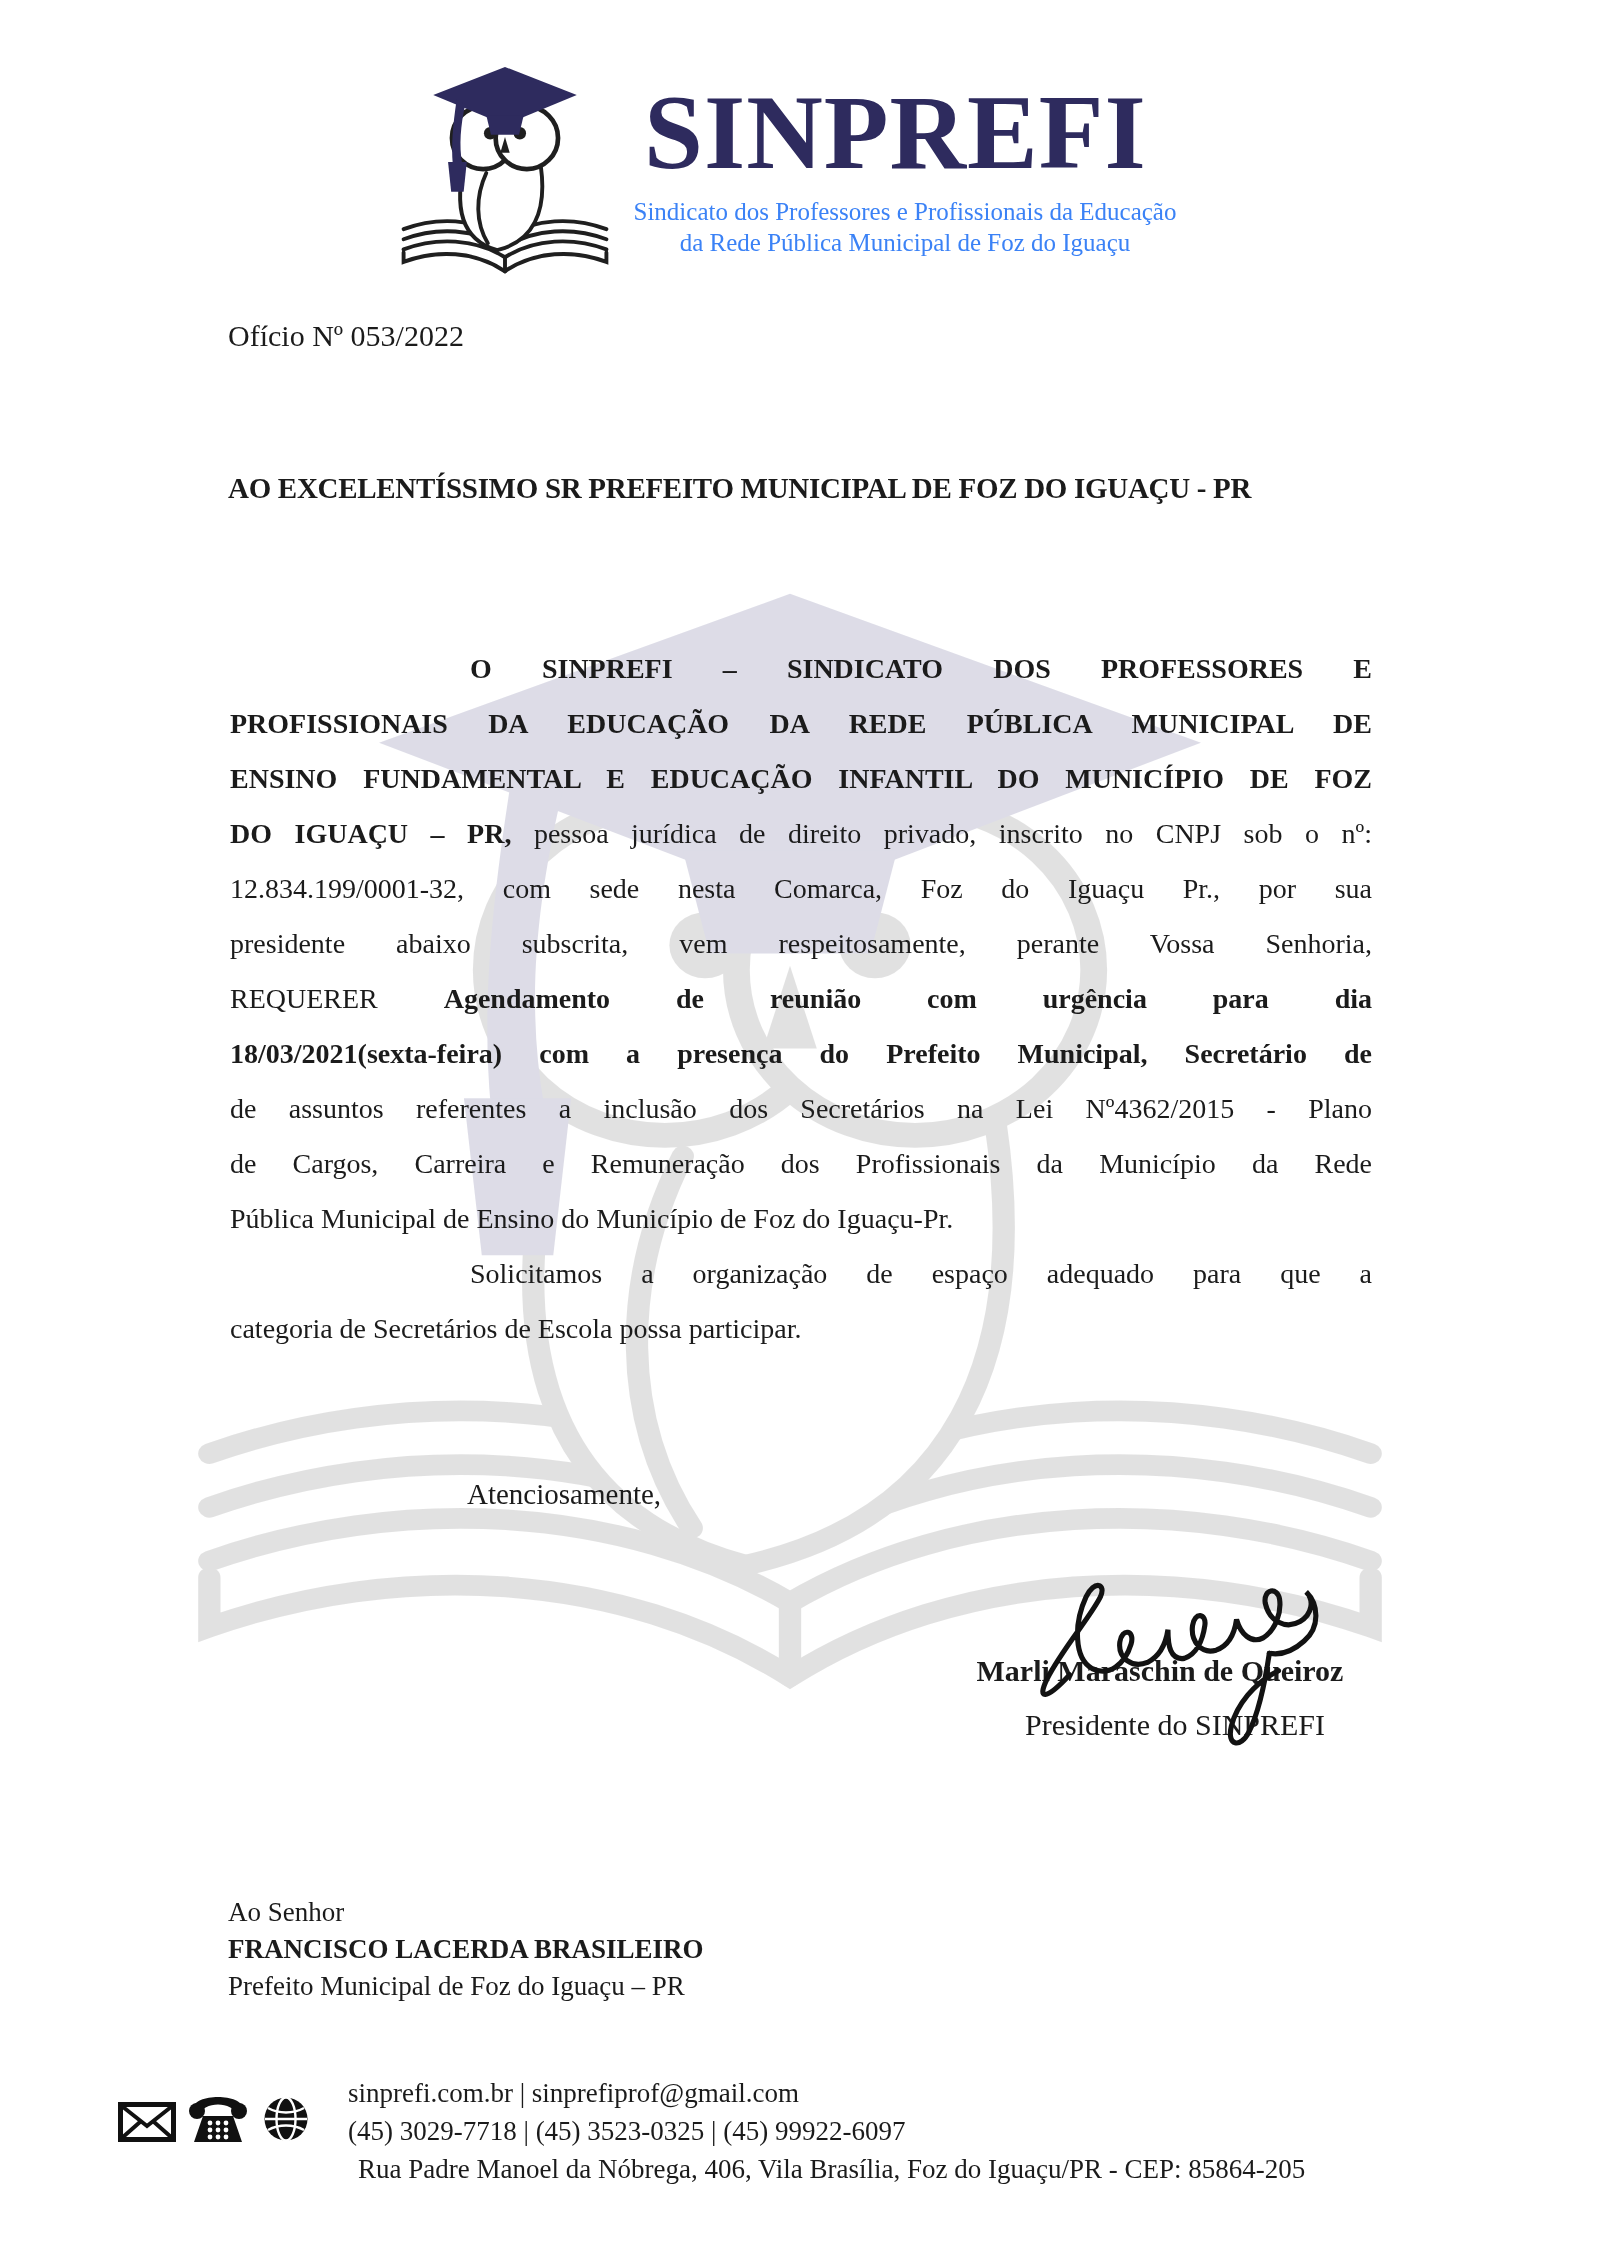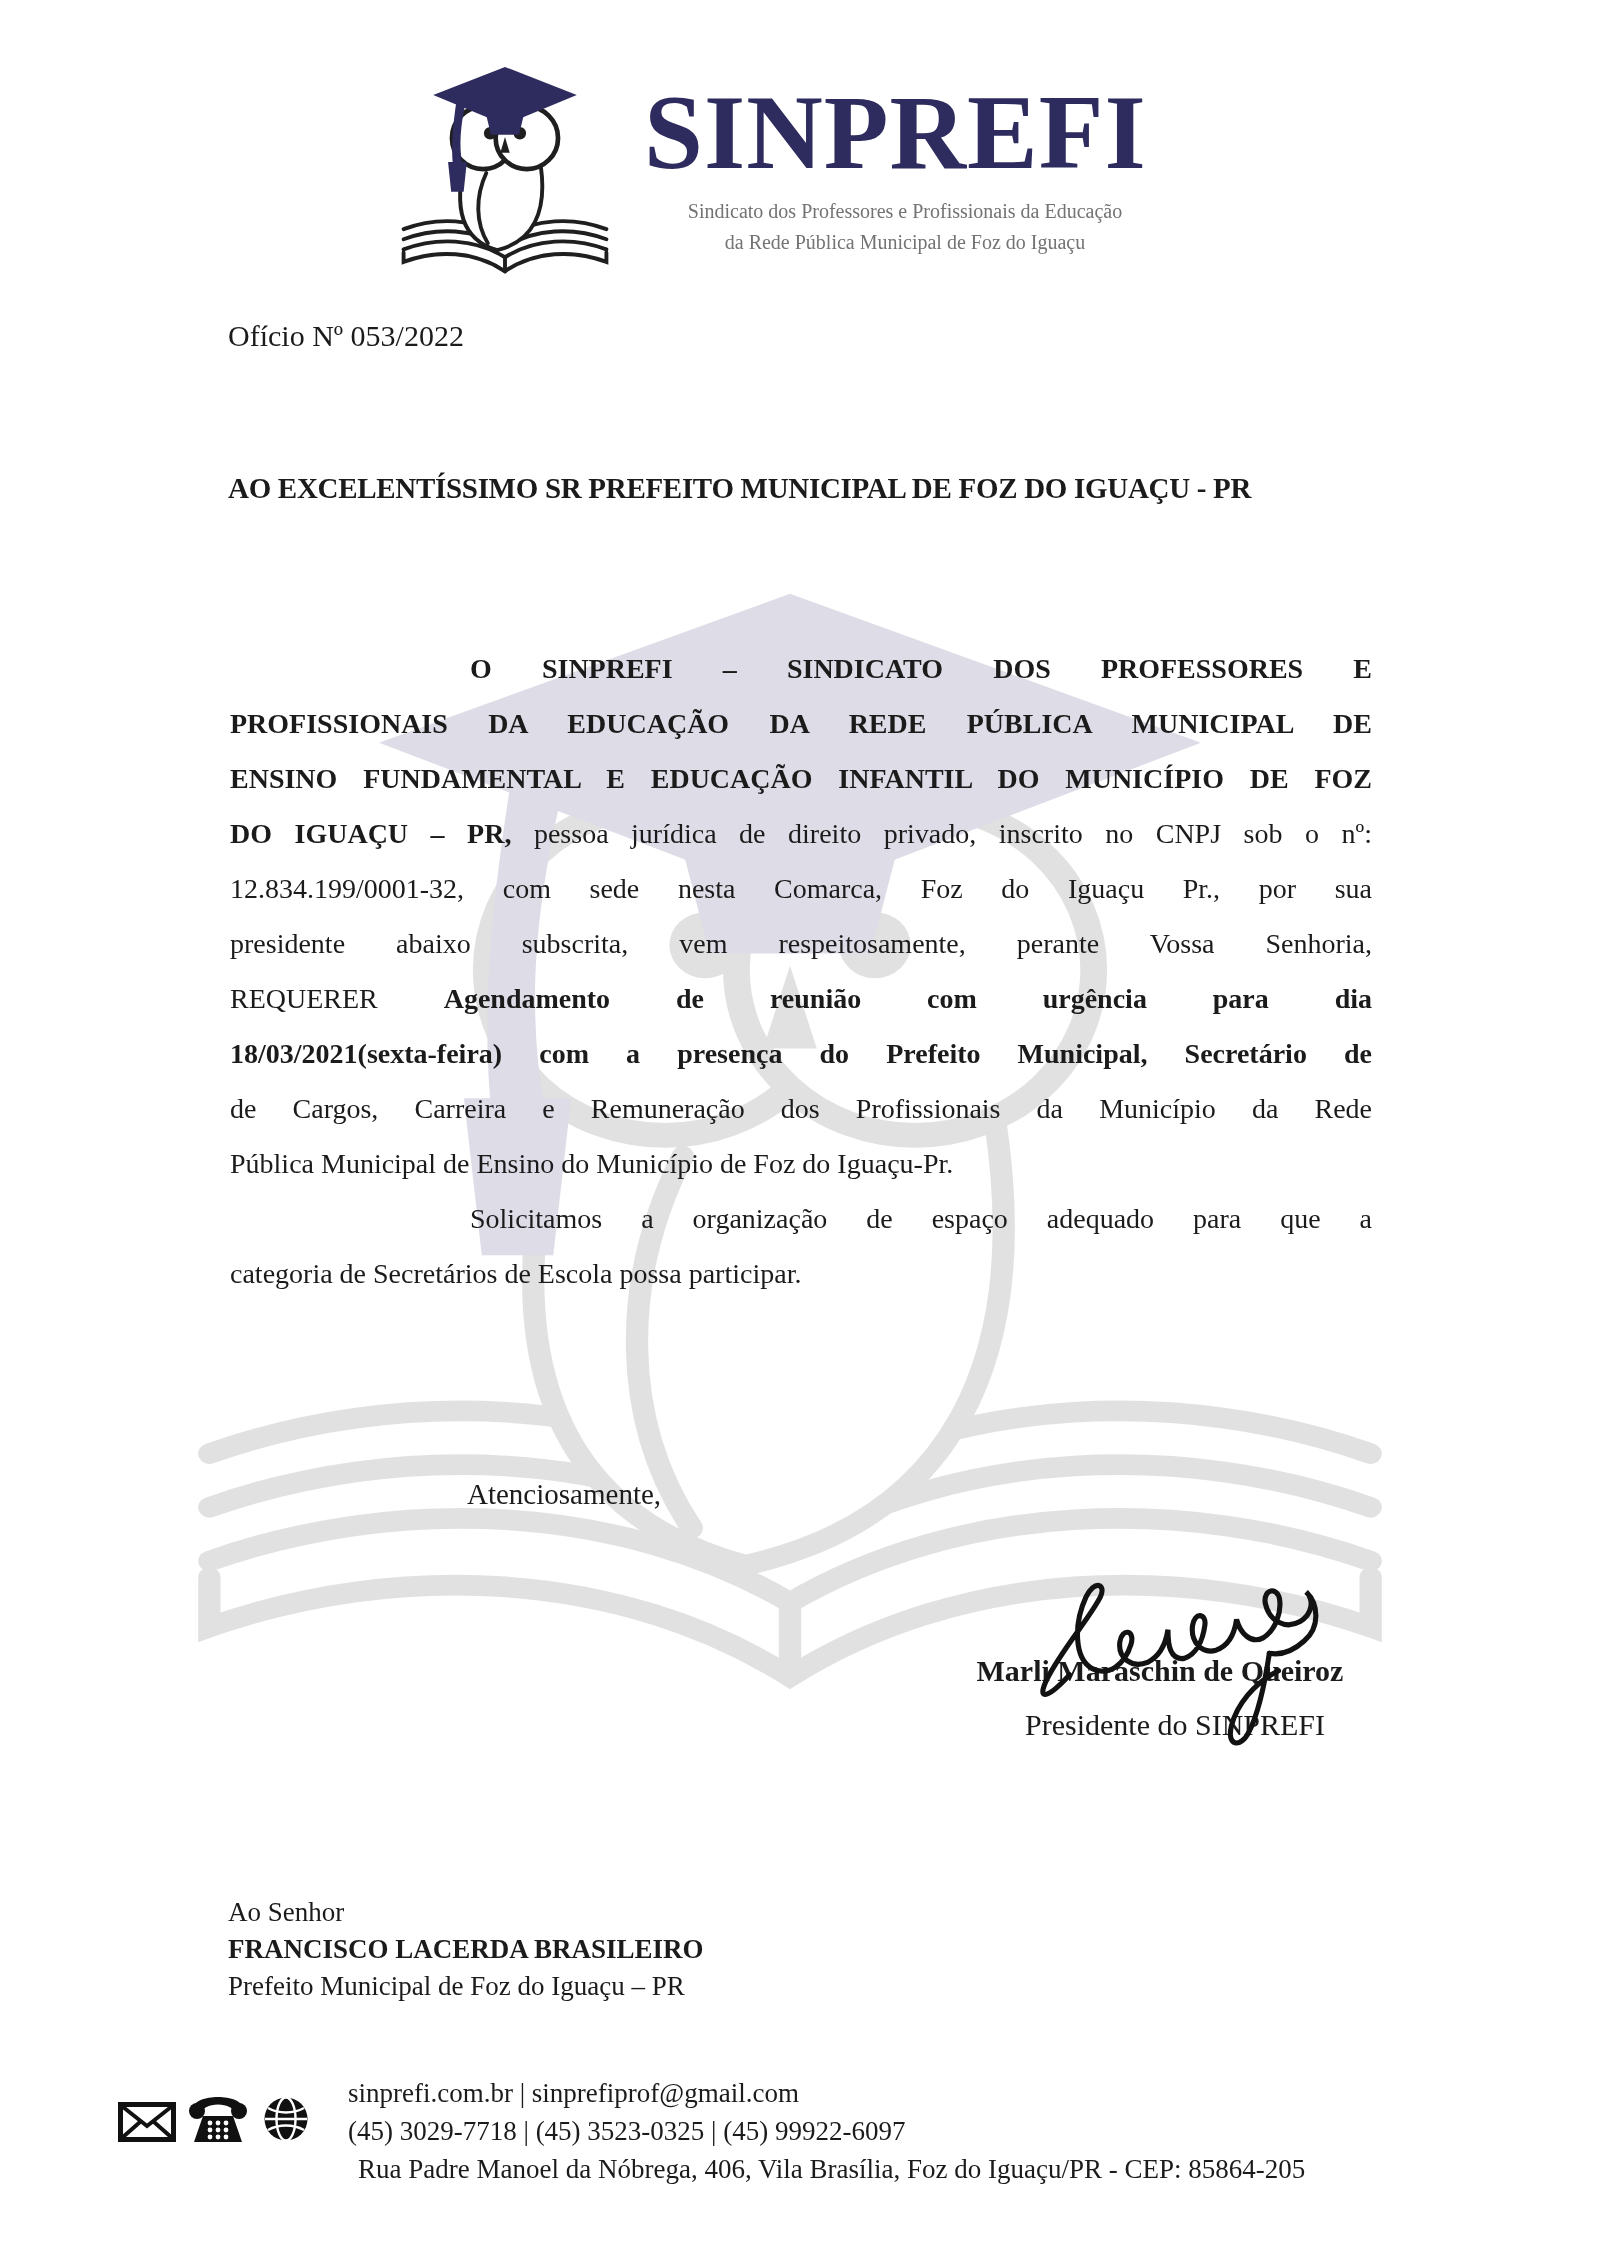--- a/index.html
+++ b/index.html
@@ -22,21 +22,21 @@
   .watermark svg{width:100%;height:100%;}
   
   .logo-art{position:absolute;left:388px;top:40px;width:234px;height:234px;--cap:#2e2b5e;--ink:#1f1f1f;}
   .org-name{
     position:absolute;left:644px;top:64px;
     font-size:106px;font-weight:800;letter-spacing:1px;line-height:1;
     color:#2e2b5e;white-space:nowrap;
   }
   .org-sub{
     position:absolute;left:905px;top:180px;transform:translateX(-50%);
-    text-align:center;font-size:20px;line-height:31px;color:#737373;white-space:nowrap;
+    text-align:center;font-size:25px;line-height:31px;color:#3b82f6;white-space:nowrap;
   }
   
   .ref{position:absolute;left:228px;top:303px;font-size:30px;}
   .dateline{position:absolute;right:242px;top:362px;font-size:30px;}
   .addressee{position:absolute;left:228px;top:456px;font-size:29px;font-weight:bold;letter-spacing:-0.3px;}
   .body-block{position:absolute;left:230px;top:625px;width:1142px;font-size:28px;}
   .bline{height:55px;line-height:55px;overflow:hidden;white-space:normal;}
   .bline.j{text-align:justify;}
   .bline.j::after{content:"";display:inline-block;width:100%;height:0;}
   .bline.ind{padding-left:240px;}
@@ -120,20 +120,21 @@
 
   <div class="body-block layer">
       <div class="bline j ind"><span class="b">O SINPREFI – SINDICATO DOS PROFESSORES E</span></div>
       <div class="bline j"><span class="b">PROFISSIONAIS DA EDUCAÇÃO DA REDE PÚBLICA MUNICIPAL DE</span></div>
       <div class="bline j"><span class="b">ENSINO FUNDAMENTAL E EDUCAÇÃO INFANTIL DO MUNICÍPIO DE FOZ</span></div>
       <div class="bline j"><span class="b">DO IGUAÇU – PR,</span><span> pessoa jurídica de direito privado, inscrito no CNPJ sob o nº:</span></div>
       <div class="bline j"><span>12.834.199/0001-32, com sede nesta Comarca, Foz do Iguaçu Pr., por sua</span></div>
       <div class="bline j"><span>presidente abaixo subscrita, vem respeitosamente, perante Vossa Senhoria,</span></div>
       <div class="bline j"><span>REQUERER </span><span class="b">Agendamento de reunião com urgência para dia</span></div>
       <div class="bline j"><span class="b">18/03/2021(sexta-feira) com a presença do Prefeito Municipal, Secretário de</span></div>
+      <div class="bline j"><span>de assuntos referentes a inclusão dos Secretários na Lei Nº4362/2015 - Plano</span></div>
       <div class="bline j"><span>de Cargos, Carreira e Remuneração dos Profissionais da Município da Rede</span></div>
       <div class="bline"><span>Pública Municipal de Ensino do Município de Foz do Iguaçu-Pr.</span></div>
       <div class="bline j ind"><span>Solicitamos a organização de espaço adequado para que a</span></div>
       <div class="bline"><span>categoria de Secretários de Escola possa participar.</span></div>
     </div>
 
   <div class="closing layer">Atenciosamente,</div>
 
   <svg class="signature" viewBox="0 0 300 210">
     <g fill="none" stroke="#121212" stroke-width="5" stroke-linecap="round">

